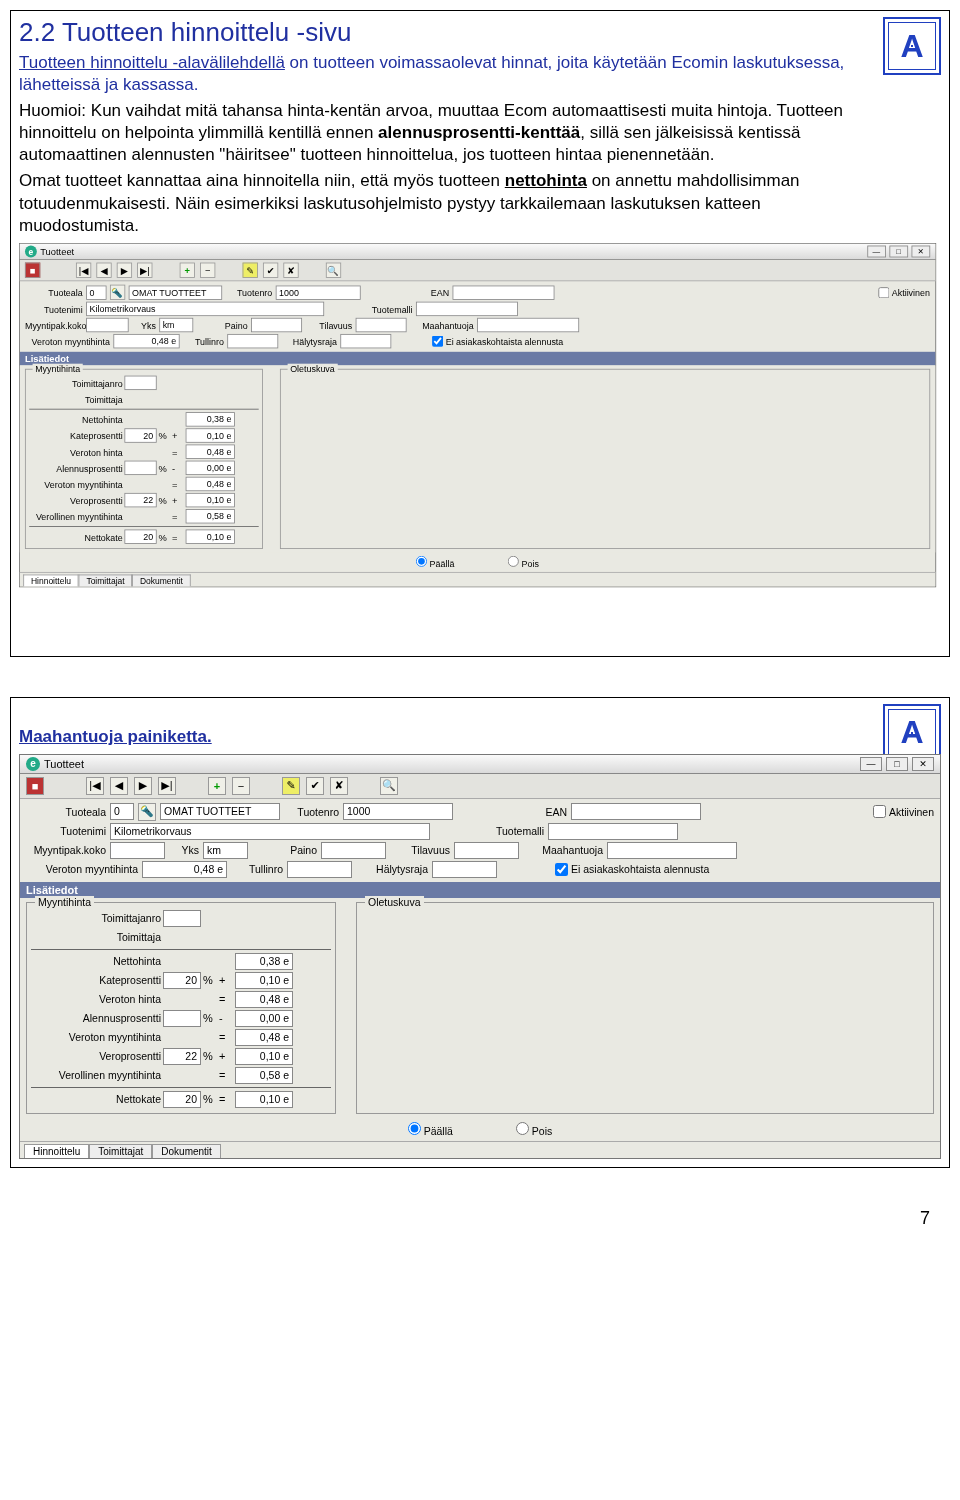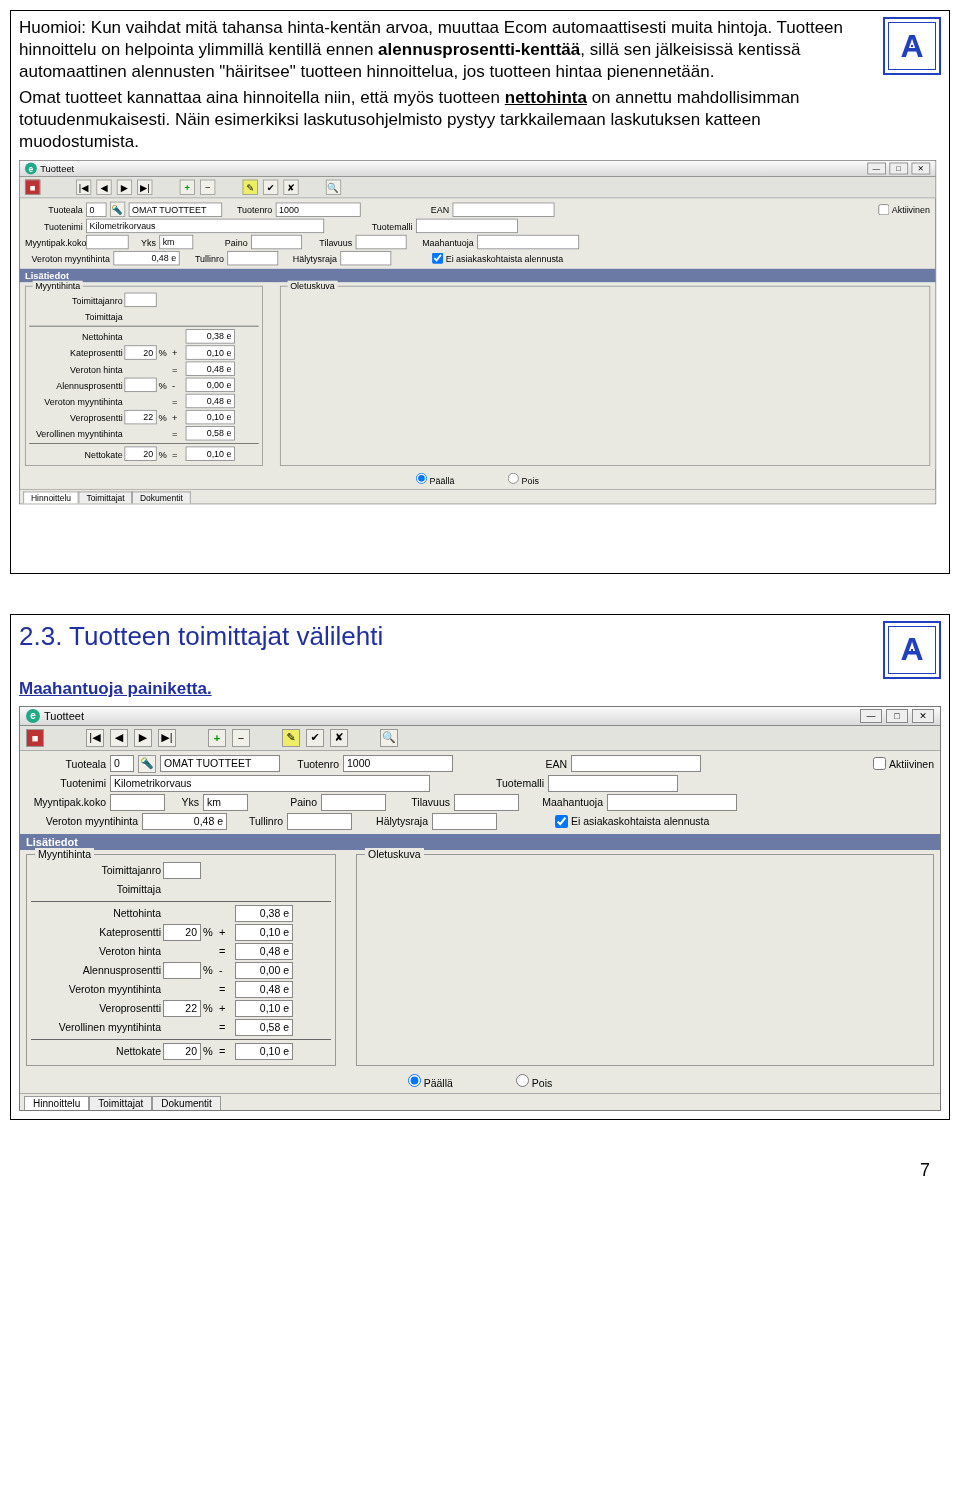--- a/index.html
+++ b/index.html
@@ -93,21 +93,25 @@
   .myynti-box .legend { position:absolute;top:-7px;left:8px;background:#e9e9e2;padding:0 3px;font-size:10.5px; }
 </style>
 </head>
 <body>
 
 <div class="page-container">
   <div class="logo-box">
       <span>A</span>
     </div>
 
-
+  <div class="title">2.2 Tuotteen hinnoittelu -sivu</div>
+
+  <div class="body-text">
+    <span class="link-underline">Tuotteen hinnoittelu -alavälilehdellä</span><span> on tuotteen voimassaolevat hinnat, joita käytetään Ecomin laskutuksessa, lähetteissä ja kassassa.</span>
+  </div>
 
   <div class="body-text body-black">
     <span>Huomioi: </span><span>Kun vaihdat mitä tahansa hinta-kentän arvoa, muuttaa Ecom automaattisesti muita hintoja. Tuotteen hinnoittelu on helpointa ylimmillä kentillä ennen </span><span class="bold">alennusprosentti-kenttää</span><span>, sillä sen jälkeisissä kentissä automaattinen alennusten "häiritsee" tuotteen hinnoittelua, jos tuotteen hintaa pienennetään.</span>
   </div>
 
   <div class="body-text body-black">
     <span>Omat tuotteet kannattaa aina hinnoitella niin, että myös tuotteen </span><span class="link-underline bold">nettohinta</span><span> on annettu mahdollisimman totuudenmukaisesti. Näin esimerkiksi laskutusohjelmisto pystyy tarkkailemaan laskutuksen katteen muodostumista.</span>
   </div>
 
   <div class="win" style="transform:scale(0.85);transform-origin:top left;width:117%;">
@@ -271,21 +275,20 @@
       <span class="tab">Dokumentit</span>
     </div>
   </div>
 </div>
 
 <div class="page-container">
   <div class="logo-box">
       <span>A</span>
     </div>
 
-  <div class="title">2.3. Tuotteen toimittajat välilehti</div>
   <div class="body-text">
     <br>
     <span class="link-underline bold">Maahantuoja painiketta.</span>
   </div>
 
   <div class="win">
     <div class="win-title">
       <span class="e-icon">e</span>
       <span>Tuotteet</span>
       <span class="spacer"></span>

